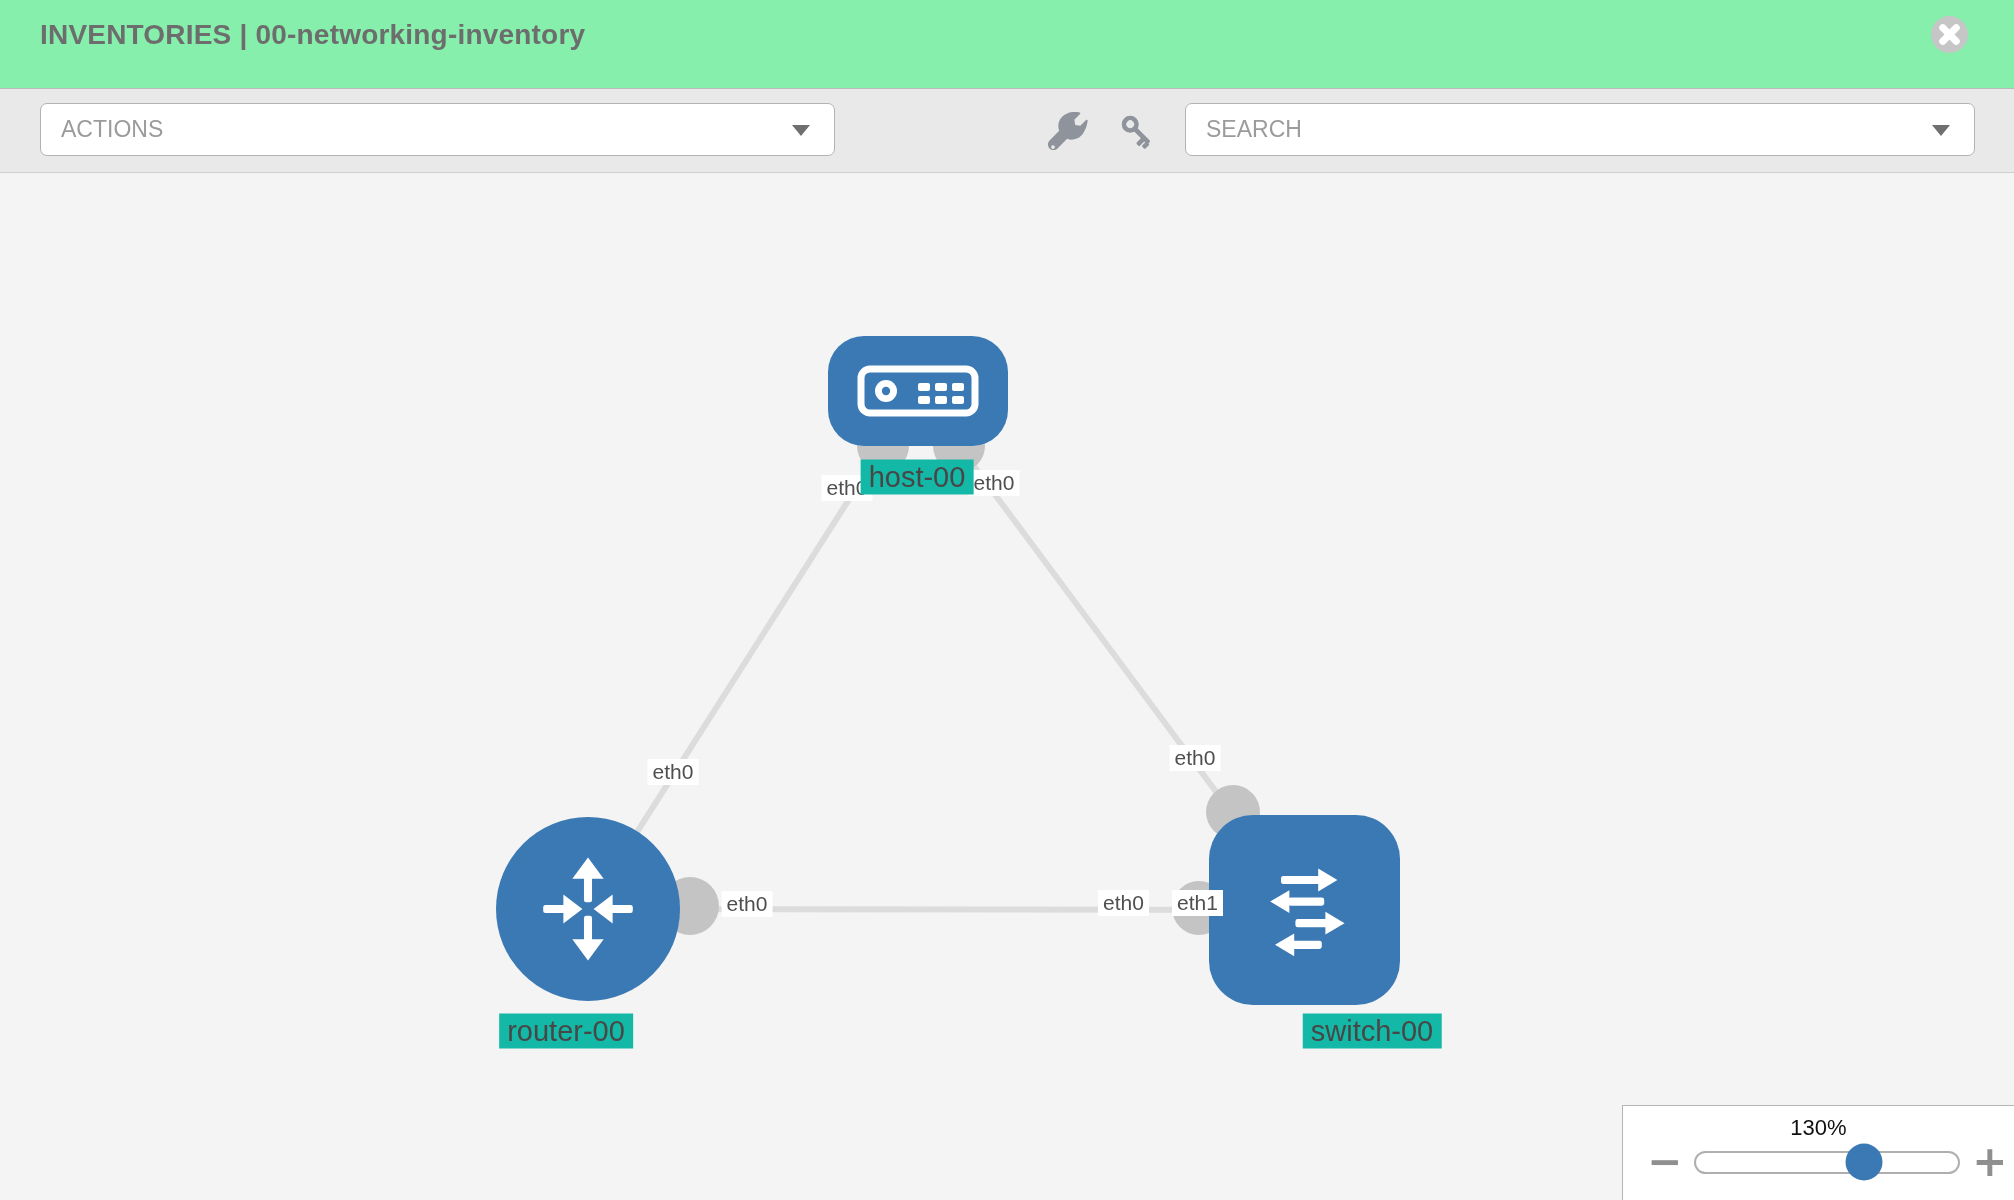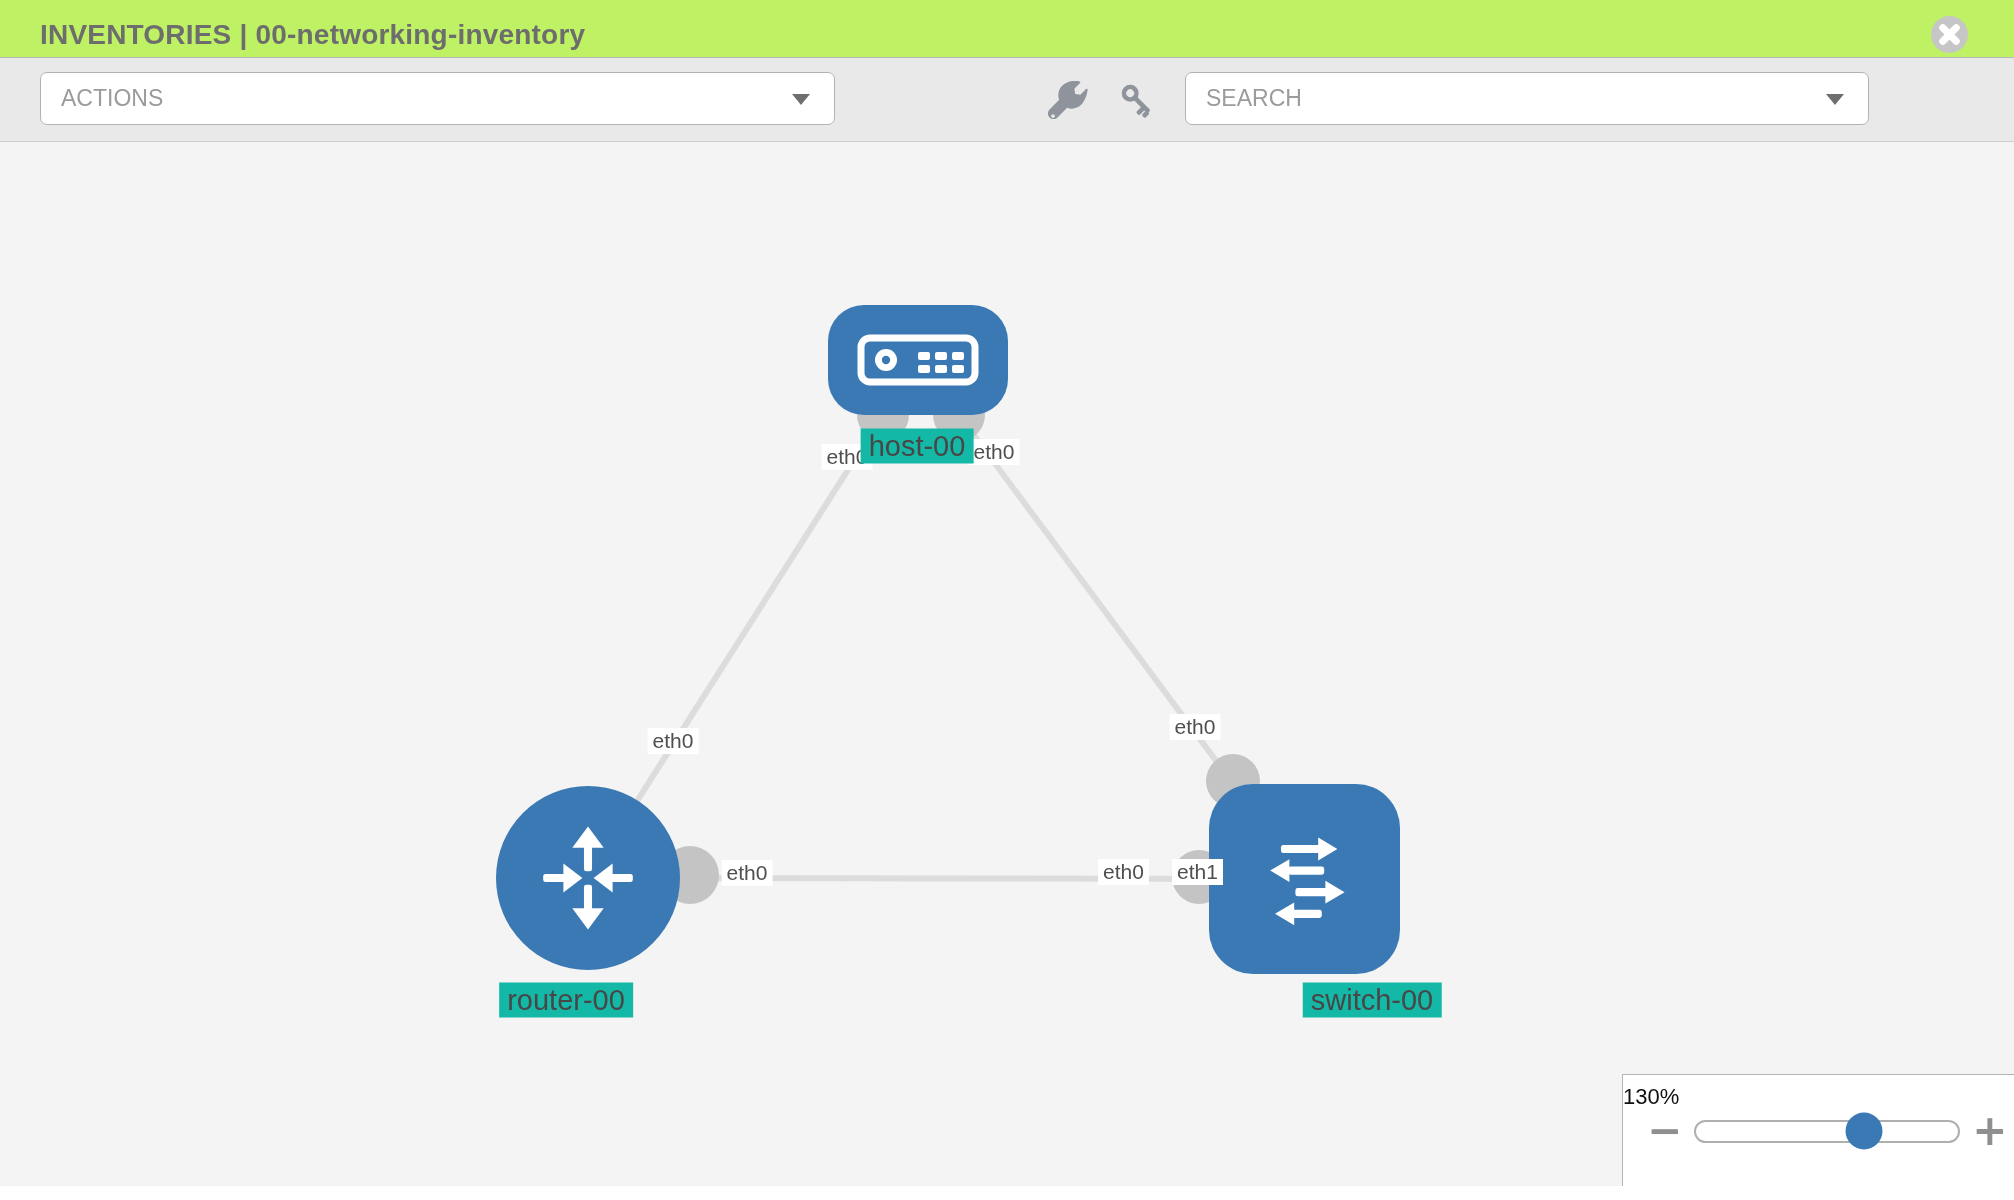--- a/index.html
+++ b/index.html
@@ -4,21 +4,21 @@
 <style>
   * { box-sizing: border-box; }
   html,body { margin:0; padding:0; }
   body {
     width:2014px; height:1200px; overflow:hidden;
     font-family:"Liberation Sans", sans-serif;
     background:#ffffff;
   }
 
   
-  .header { position:relative; height:57px; background:#bef264; }
+  .header { position:relative; height:88px; background:#86efac; }
   .header-title {
     position:absolute; left:40px; top:0; line-height:70px;
     font-size:28px; font-weight:bold; color:#6d6d6d; letter-spacing:.2px;
   }
   .close-btn { position:absolute; right:46px; top:16px; width:37px; height:37px; cursor:pointer; }
 
   
   .toolbar {
     position:relative; height:85px; background:#e9e9e9;
     border-top:1px solid #b9b9b9; border-bottom:1px solid #cfcfcf;
@@ -29,21 +29,21 @@
     display:flex; align-items:center; padding:16px 20px;
     color:#9b9b9b; font-size:23px; cursor:pointer;
   }
   .dd-caret {
     position:absolute; right:24px; top:50%; margin-top:-5px;
     width:0; height:0;
     border-left:9px solid transparent; border-right:9px solid transparent;
     border-top:11px solid #6f6f6f;
   }
   #actions-dd { left:40px;  width:795px; }
-  #search-dd  { left:1185px; width:684px; }
+  #search-dd  { left:1185px; width:790px; }
   .tool-icon { position:absolute; top:23px; width:40px; height:40px; cursor:pointer; }
   #wrench-btn { left:1048px; }
   #key-btn    { left:1118px; }
 
   
   .canvas { position:relative; height:1044px; background:#f4f4f4; overflow:hidden; }
   .links { position:absolute; left:0; top:0; width:2014px; height:1044px; }
   .links line { stroke:#dcdcdc; stroke-width:6; }
   .connector { position:absolute; border-radius:50%; background:#c4c4c4; }
   .node {
@@ -62,21 +62,21 @@
     position:absolute; background:#14b8a6; color:#474747;
     font-size:29px; padding:1px 8px; white-space:nowrap;
   }
   .center { transform:translate(-50%,-50%); }
 
   
   .zoom-panel {
     position:absolute; left:1622px; top:932px; width:392px; height:112px;
     background:#ffffff; border:1px solid #b5b5b5; border-right:none; border-bottom:none;
   }
-  .zoom-level { margin-top:9px; font-size:22px; color:#101010; }
+  .zoom-level { margin-top:9px; text-align:center; font-size:22px; color:#101010; }
   .slider-row { position:absolute; left:0; top:36px; width:100%; display:flex; align-items:center; }
   .zoom-minus, .zoom-plus {
     color:#8f8f8f; font-size:42px; font-weight:bold; line-height:40px; cursor:pointer;
     font-family:"DejaVu Sans", sans-serif;
   }
   .zoom-minus { margin-left:24px; }
   .zoom-plus  { margin-left:12px; }
   .slider-track {
     position:relative; margin-left:12px; width:266px; height:23px;
     background:#ffffff; border:2px solid #afafaf; border-radius:13px; cursor:pointer;

